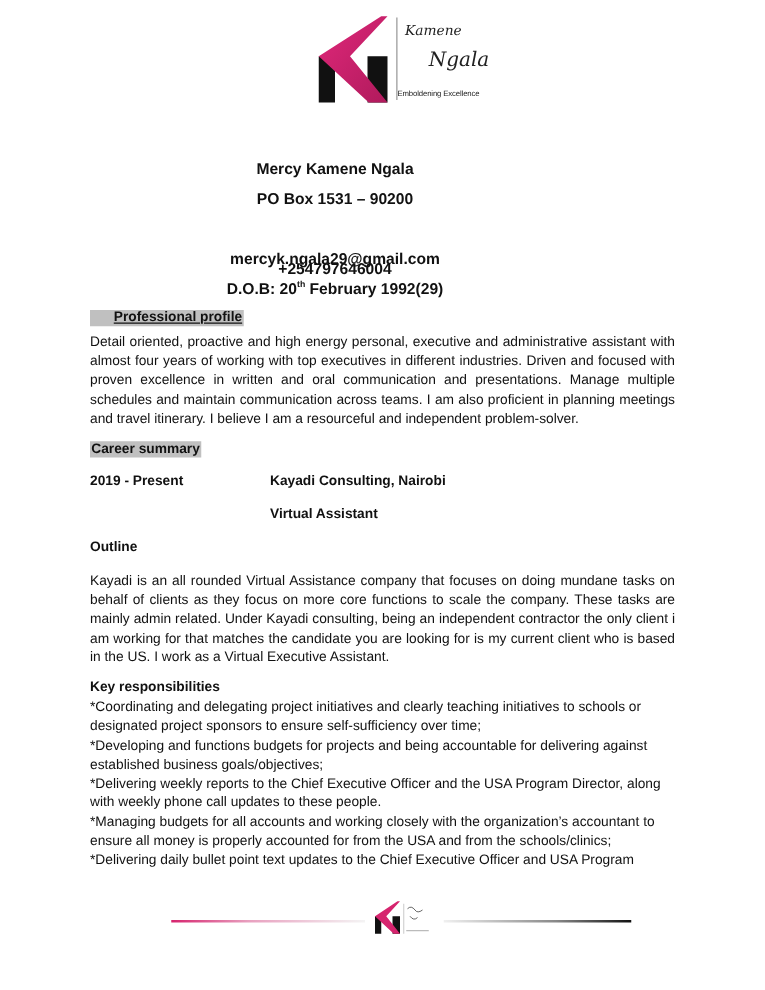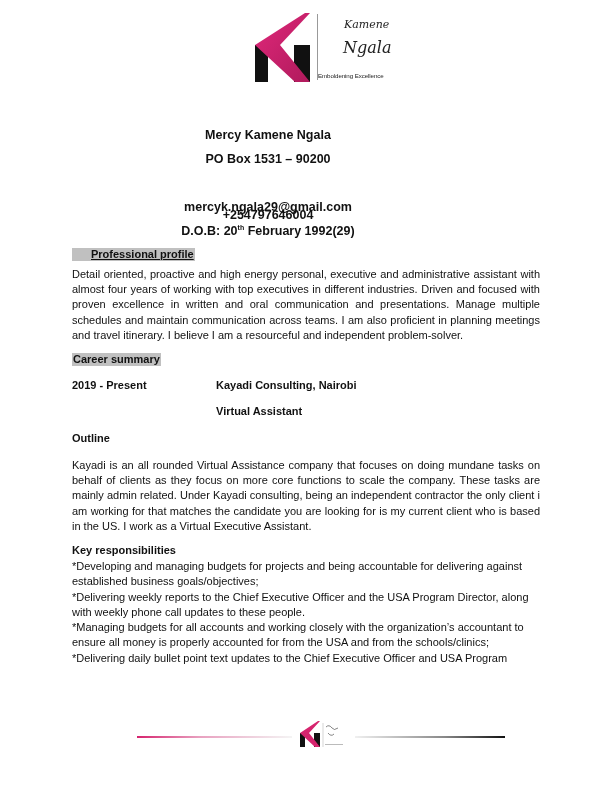--- a/index.html
+++ b/index.html
@@ -1,21 +1,21 @@
 <!DOCTYPE html>
 <html><head>
 <meta charset="utf-8">
 <style>
   html, body { margin: 0; padding: 0; background: #ffffff; }
   body { width: 612px; height: 792px; position: relative; overflow: hidden;
          font-family: "Liberation Sans", sans-serif; color: #111; }
   .abs { position: absolute; }
   .logo { left: 250px; top: 8px; width: 150px; height: 80px; }
   .logo-tagline { left: 318px; top: 72px; font-size: 6.2px; color: #222; letter-spacing: -0.1px; white-space: nowrap; }
-  .logo-script1 { left: 344px; top: 18px; font-family: "DejaVu Serif", serif; font-style: italic; font-size: 11px; color: #222; }
+  .logo-script1 { left: 324px; top: 18px; font-family: "DejaVu Serif", serif; font-style: italic; font-size: 11px; color: #222; }
   .logo-script2 { left: 343px; top: 38px; font-family: "DejaVu Serif", serif; font-style: italic; font-size: 16px; color: #222; }
   .logo-divider { left: 317px; top: 14px; width: 1px; height: 66px; background: #999; }
 
   .contact { left: 0; width: 536px; text-align: center; font-weight: bold; font-size: 12.5px; }
   .contact sup { font-size: 7px; }
 
   .section-head { left: 72px; font-weight: bold; font-size: 11px; background: #c0c0c0; padding: 0 1px; line-height: 13px; }
   .underline { text-decoration: underline; }
   .para { left: 72px; width: 468px; font-size: 11px; line-height: 15.2px; text-align: justify; }
   .bold { font-weight: bold; font-size: 11px; }
@@ -60,21 +60,22 @@
 
 <div class="abs section-head" style="top:353px;">Career summary</div>
 <div class="abs bold" style="left:72px; top:379px;">2019 - Present</div>
 <div class="abs bold" style="left:216px; top:379px;">Kayadi Consulting, Nairobi</div>
 <div class="abs bold" style="left:216px; top:405px;">Virtual Assistant</div>
 <div class="abs bold" style="left:72px; top:432px;text-align:center;">Outline</div>
 <div class="abs para" style="top:458px;">Kayadi is an all rounded Virtual Assistance company that focuses on doing mundane tasks on behalf of clients as they focus on more core functions to scale the company. These tasks are mainly admin related. Under Kayadi consulting, being an independent contractor the only client i am working for that matches the candidate you are looking for is my current client who is based in the US. I work as a Virtual Executive Assistant.</div>
 
 <div class="abs bold" style="left:72px; top:544px;">Key responsibilities</div>
 <div class="abs list" style="top:559px;">
-  <div>*Developing and managing budgets for projects and being accountable for  delivering against established business goals/objectives;</div>
+  <div>*Coordinating and delegating project initiatives and clearly teaching initiatives  to schools or designated project sponsors to ensure self-sufficiency over time;</div>
+  <div>*Developing and functions budgets for projects and being accountable for  delivering against established business goals/objectives;</div>
   <div>*Delivering weekly reports to the Chief Executive Officer and the USA Program  Director, along with weekly phone call updates to these people.</div>
   <div>*Managing budgets for all accounts and working closely with the organization’s  accountant to ensure all money is properly accounted for from the USA and  from the schools/clinics;</div>
   <div>*Delivering daily bullet point text updates to the Chief Executive Officer and USA  Program</div>
 </div>
 
 <div class="abs footer-line-left"></div>
 <div class="abs footer-logo">
   <svg width="50" height="30" viewBox="0 0 50 30">
     <rect x="2" y="14" width="5" height="14" fill="#111"></rect>
     <rect x="16" y="14" width="6" height="14" fill="#111"></rect>

